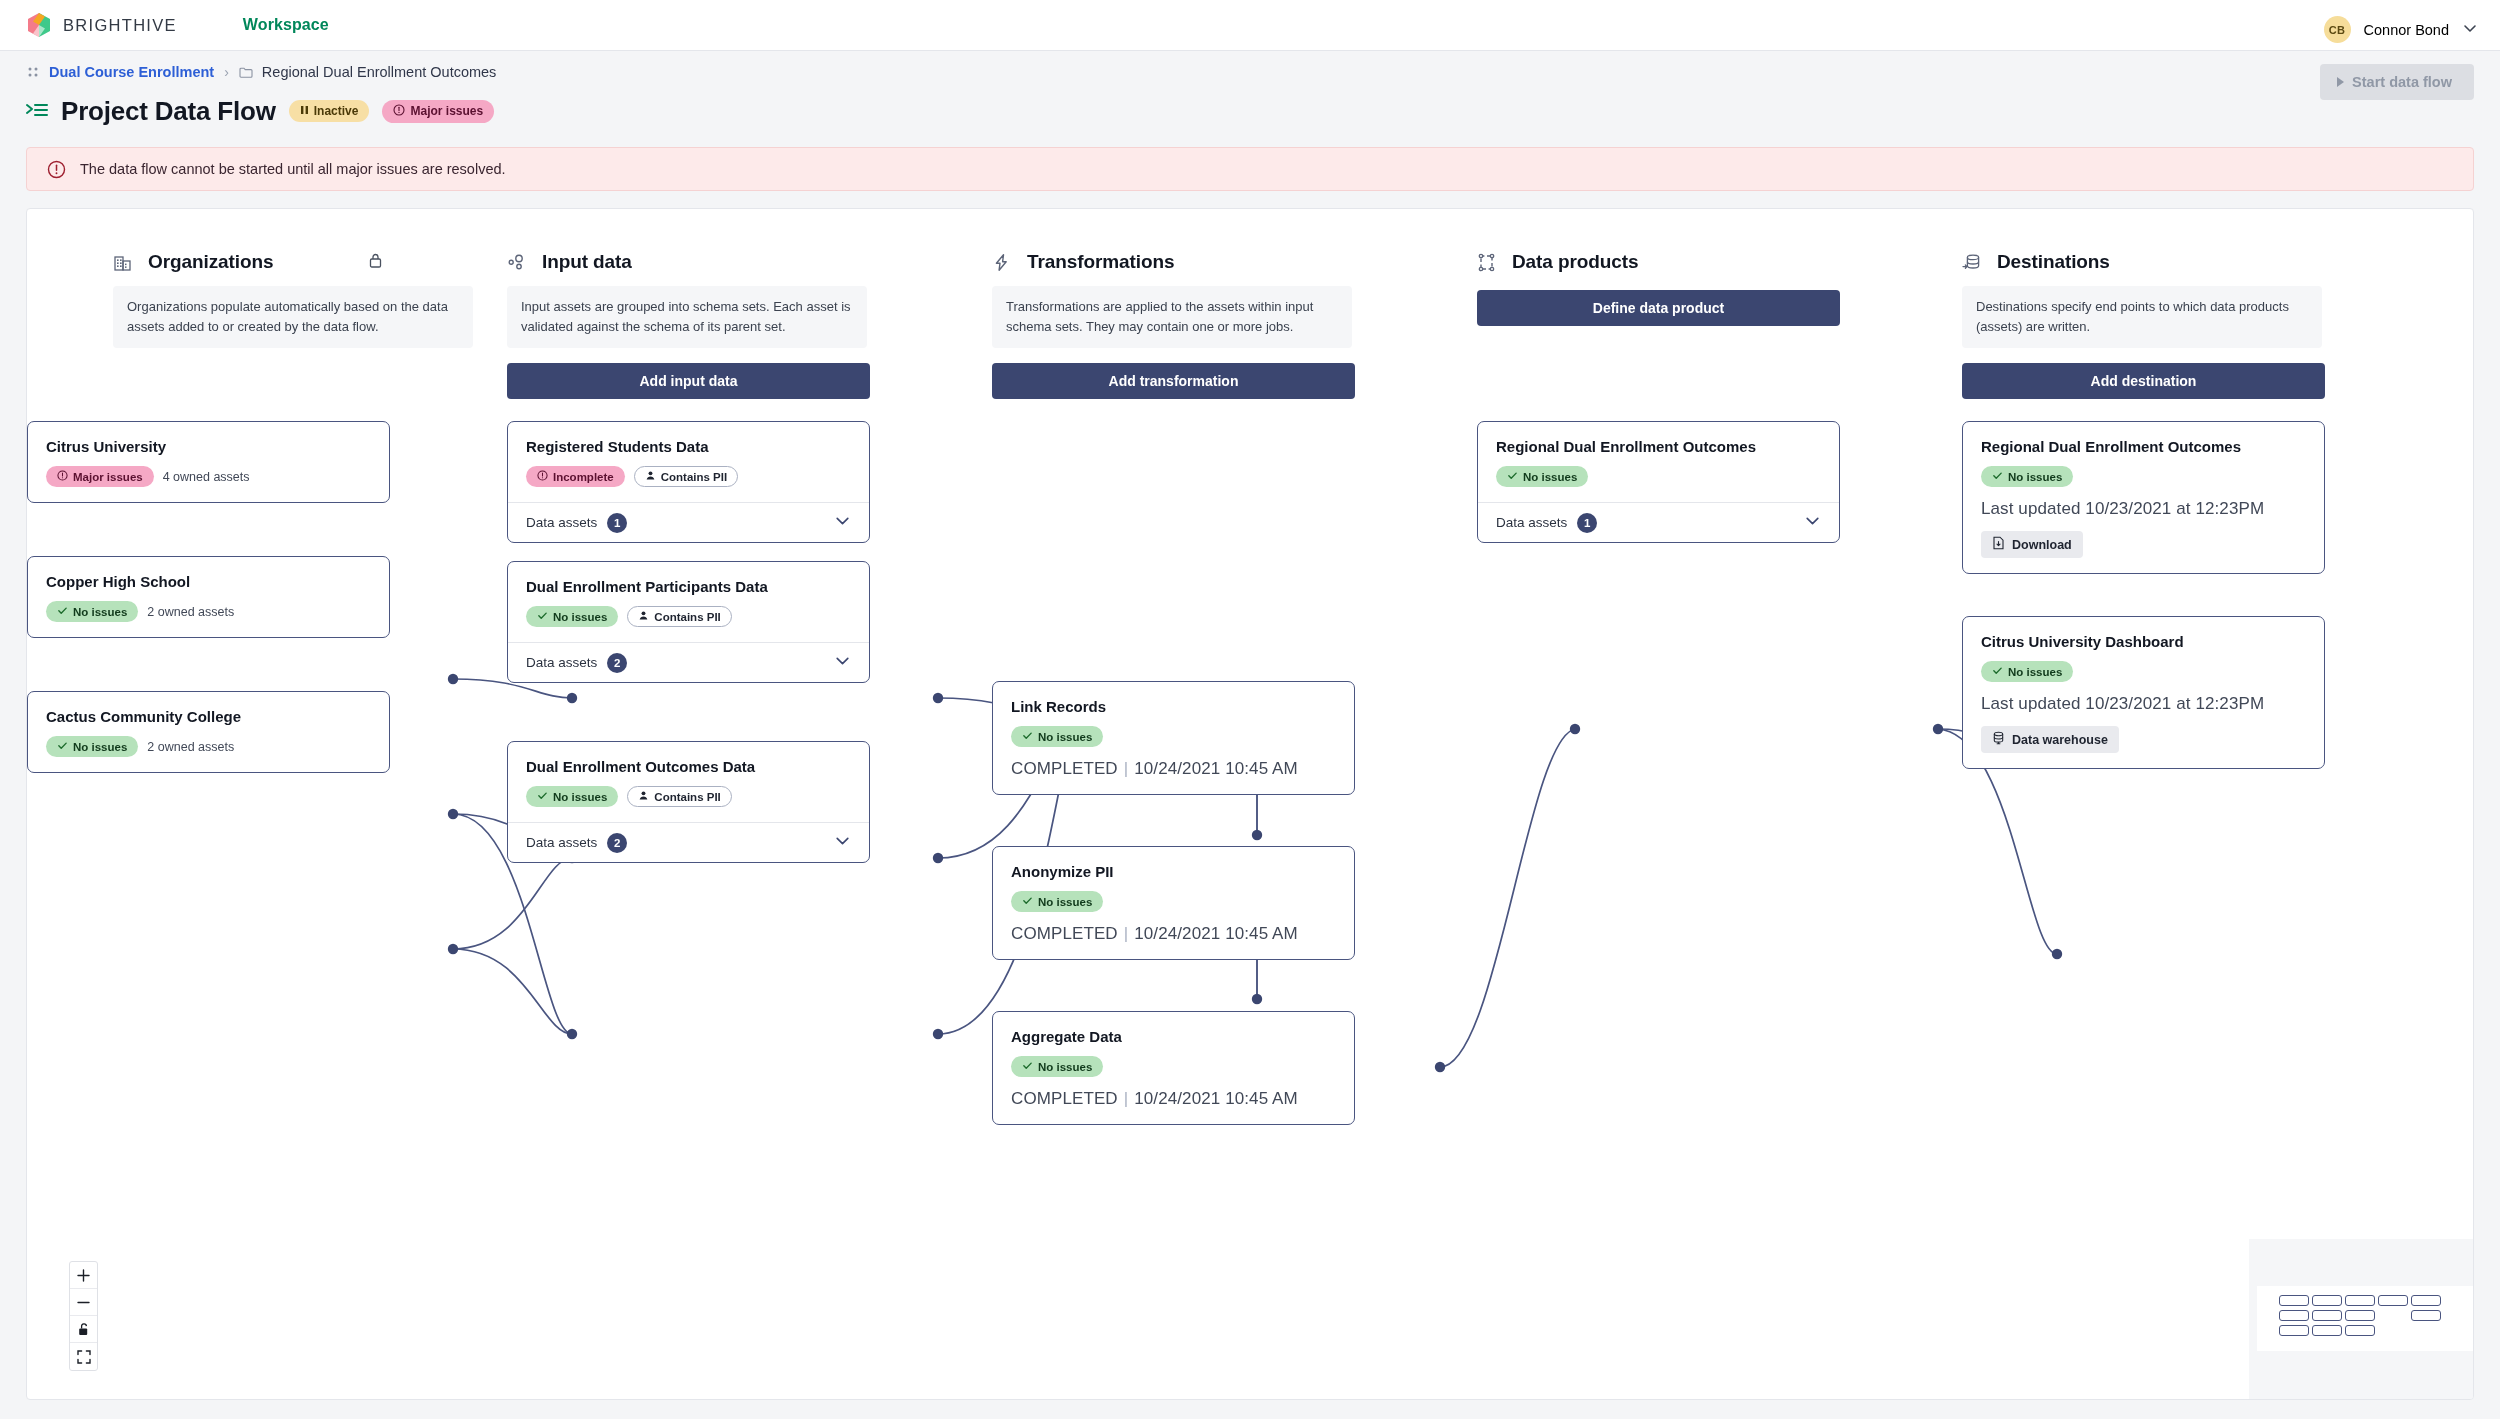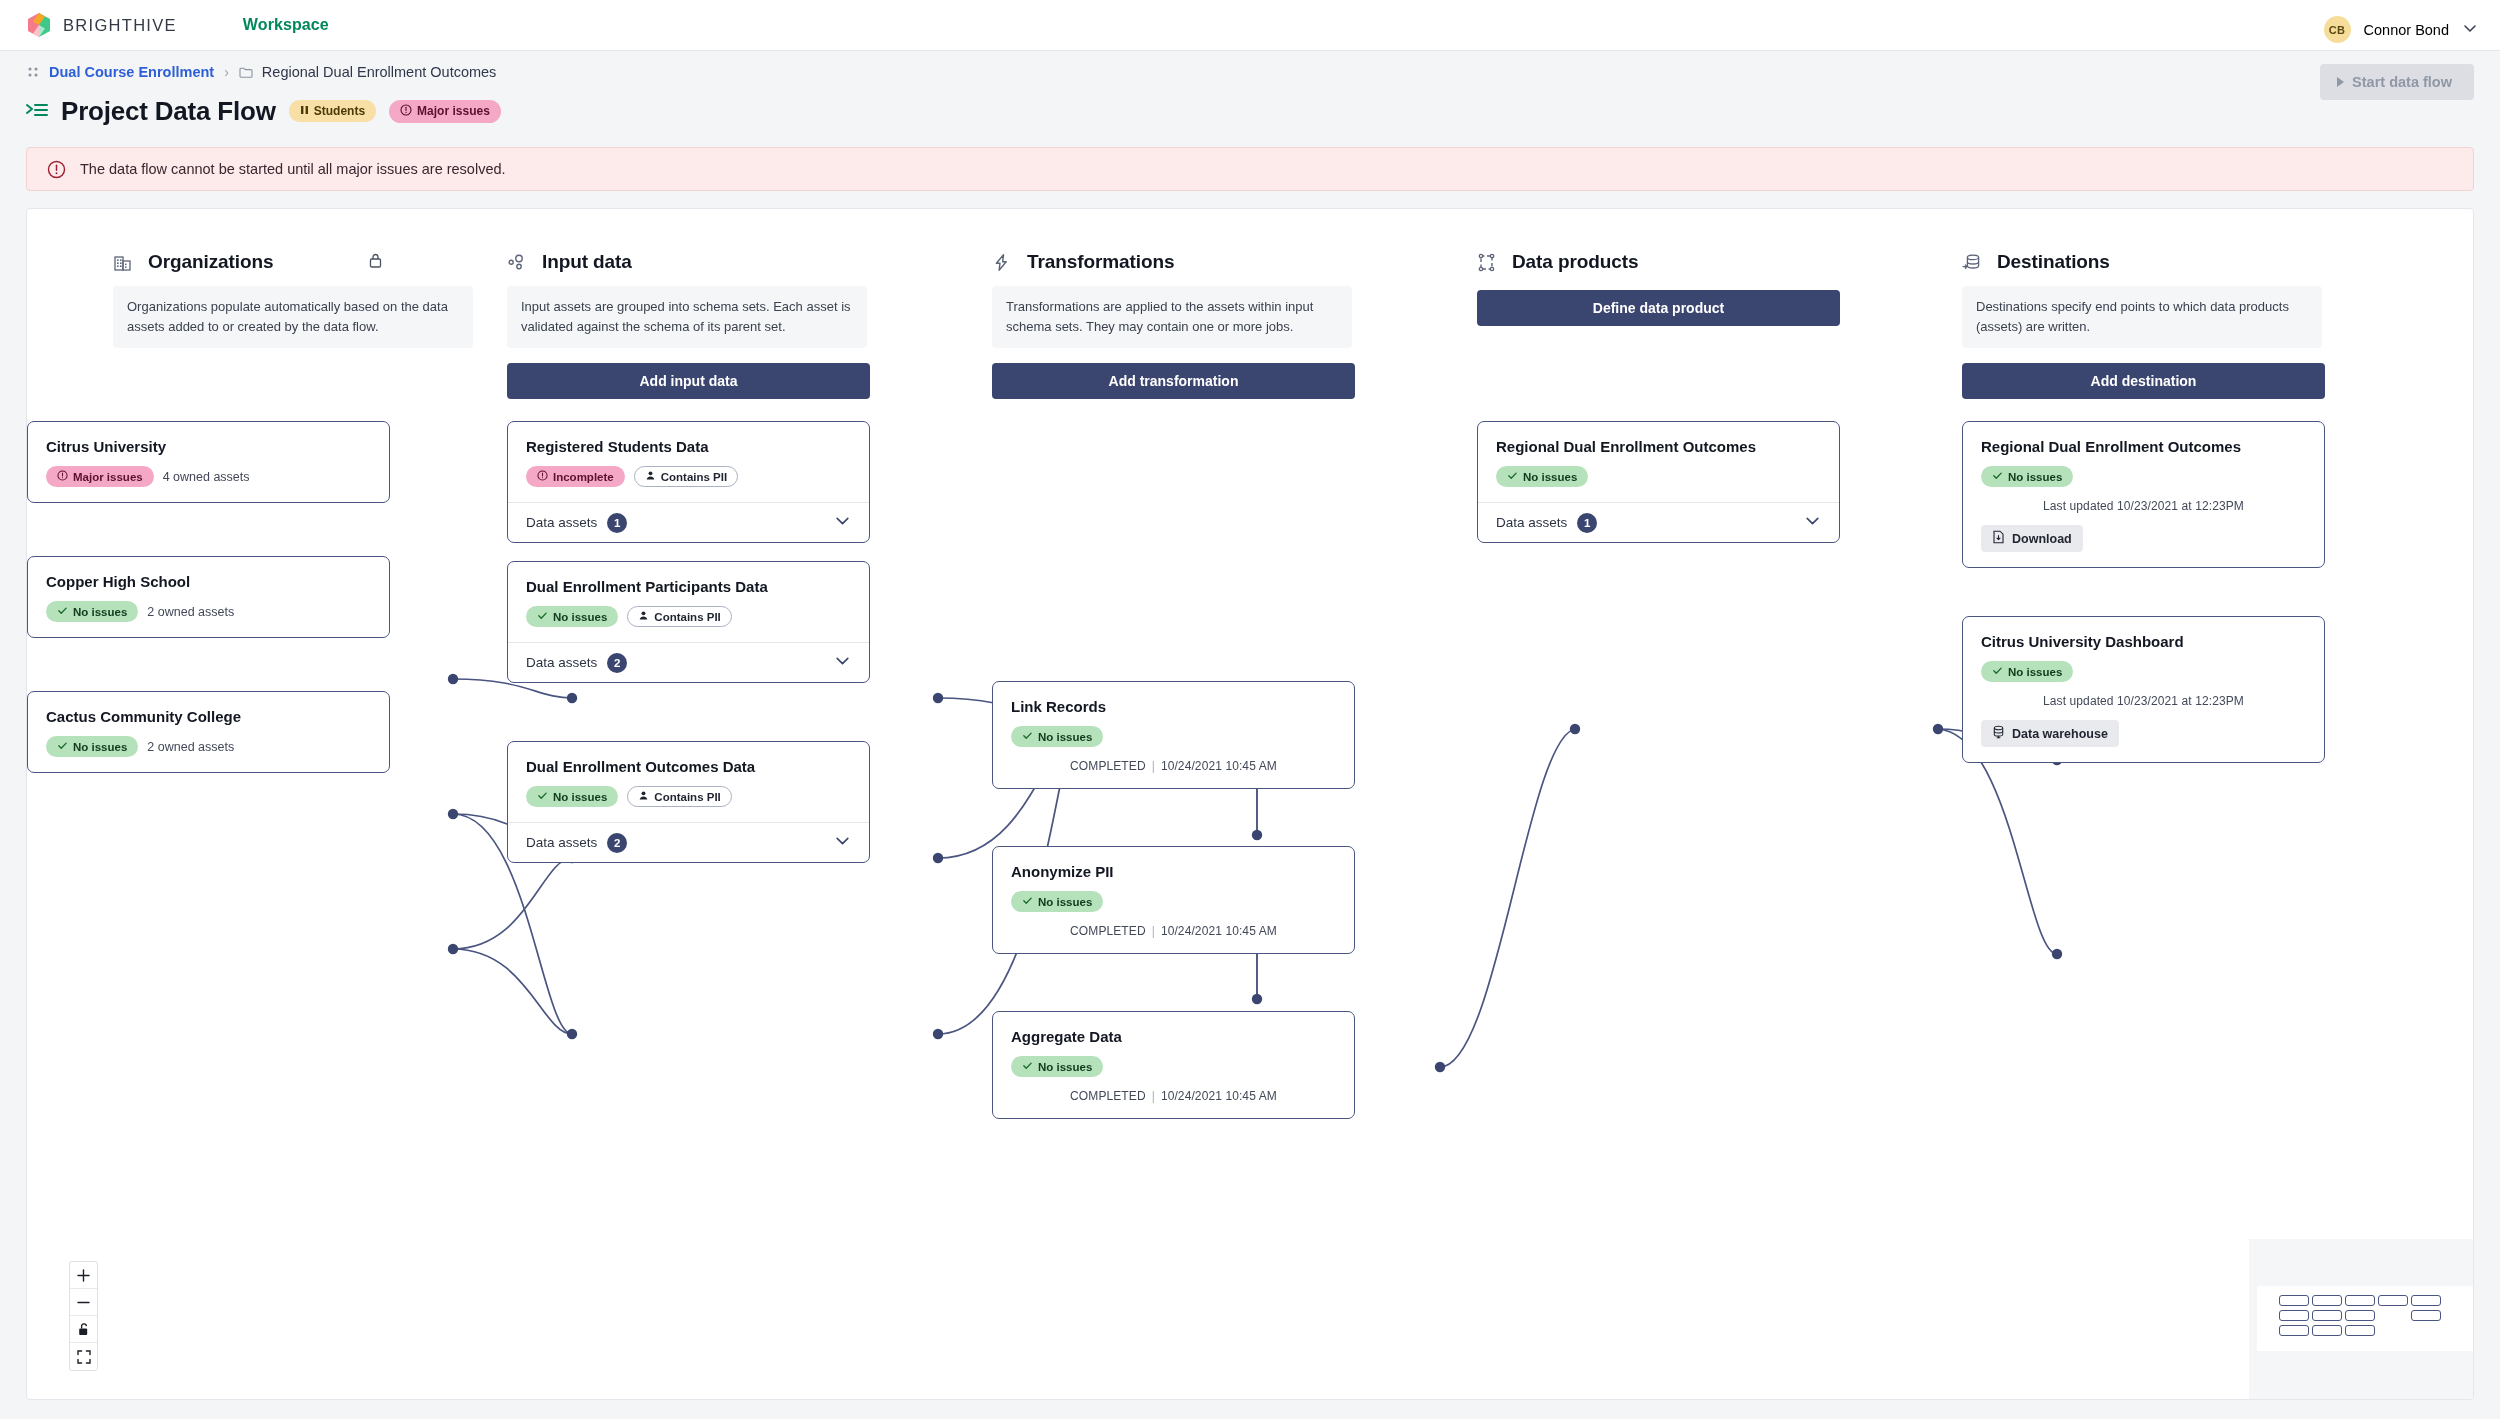--- a/index.html
+++ b/index.html
@@ -152,21 +152,21 @@
     display: inline-flex; align-items: center; gap: 5px;
     border-radius: 999px; font-size: 11.5px; font-weight: bold;
     padding: 4px 11px; white-space: nowrap;
   }
   .b-ok    { background: #b6e2bb; color: #113b1c; }
   .b-major { background: #f5a8c5; color: #5b1030; }
   .b-incom { background: #f5a8c5; color: #5b1030; }
   .b-pii   { background: #ffffff; border: 1px solid #aab1c2; color: #1f2430; padding: 3px 10px; }
   .owned { font-size: 12.5px; color: #414857; }
 
-  .node-meta { font-size: 12px; color: #414857; margin-top: 12px; letter-spacing: .1px; text-align: center; }
+  .node-meta { font-size: 17px; color: #414857; margin-top: 12px; letter-spacing: .1px; }
   .node-meta .sepbar { color: #aab1c2; margin: 0 6px; }
 
   .chipbtn {
     display: inline-flex; align-items: center; gap: 7px;
     margin-top: 12px; background: #e9eaee; border-radius: 4px;
     padding: 5px 11px; font-size: 12.5px; font-weight: bold; color: #1f2430;
   }
 
   .node-foot {
     border-top: 1px solid #e4e6eb;
@@ -270,21 +270,21 @@
       </svg>
     </span>
     <h1 class="page-title">Project Data Flow</h1>
     <span class="pill pill-inactive">
       <span>
         <svg width="9" height="10" viewBox="0 0 9 10">
             <rect x="1" y="1" width="2.4" height="8" fill="#4b3a08"></rect>
             <rect x="5.6" y="1" width="2.4" height="8" fill="#4b3a08"></rect>
           </svg>
       </span>
-      <span>Students</span>
+      <span>Inactive</span>
     </span>
     <span class="pill pill-major">
       <span>
         <svg width="12" height="12" viewBox="0 0 12 12">
             <circle cx="6" cy="6" r="5" fill="none" stroke="#5b1030" stroke-width="1.1"></circle>
             <path d="M6 3.3v3.2" stroke="#5b1030" stroke-width="1.1" stroke-linecap="round"></path>
             <circle cx="6" cy="8.4" r=".65" fill="#5b1030"></circle>
           </svg>
       </span>
       <span>Major issues</span>

